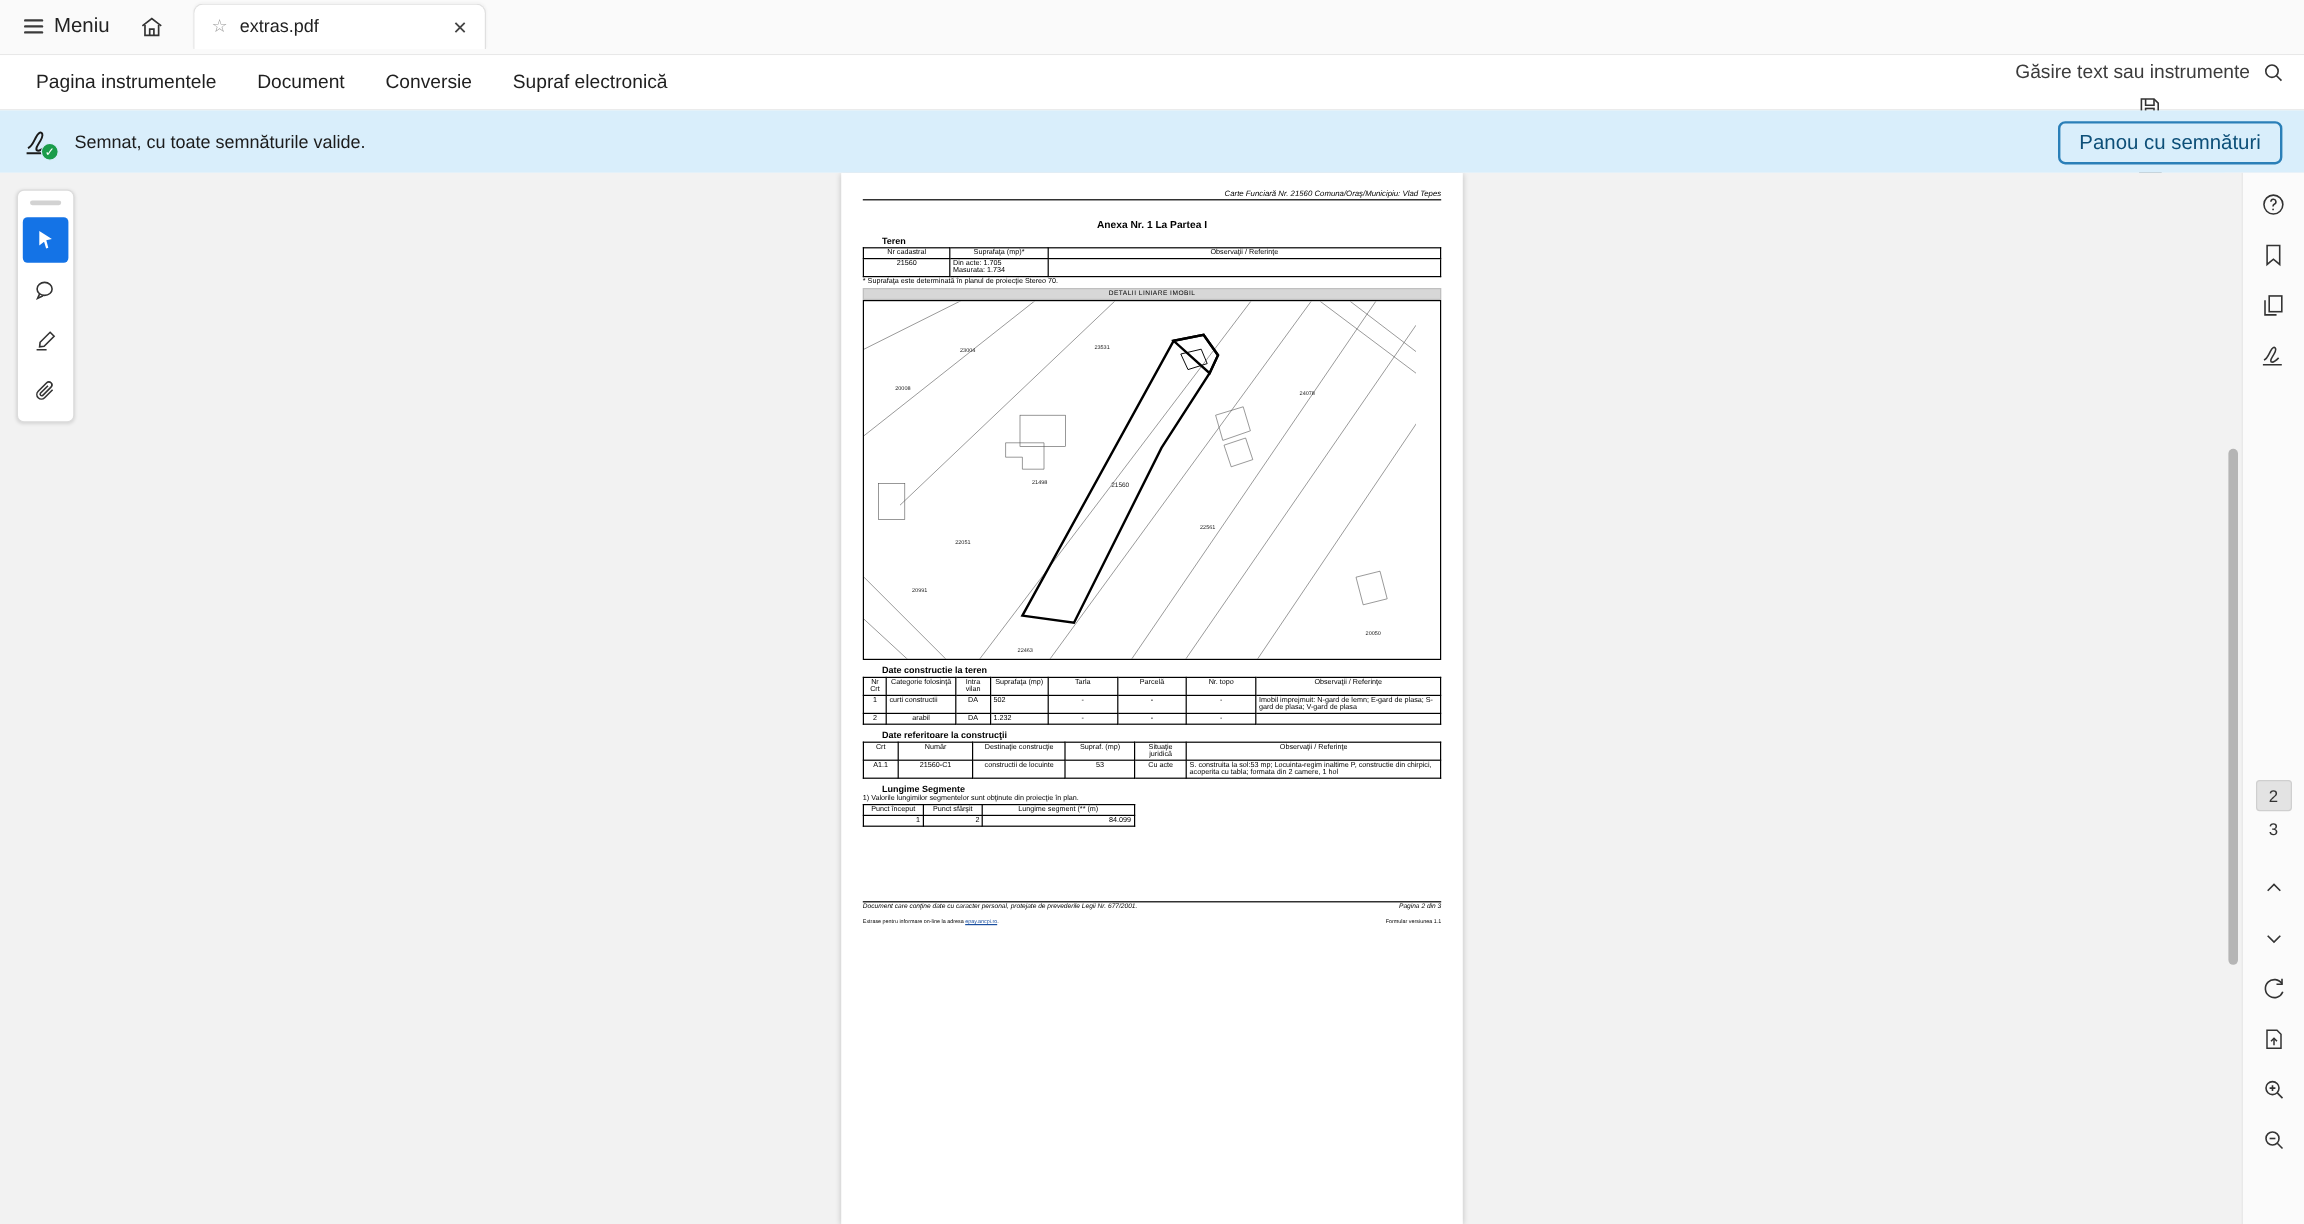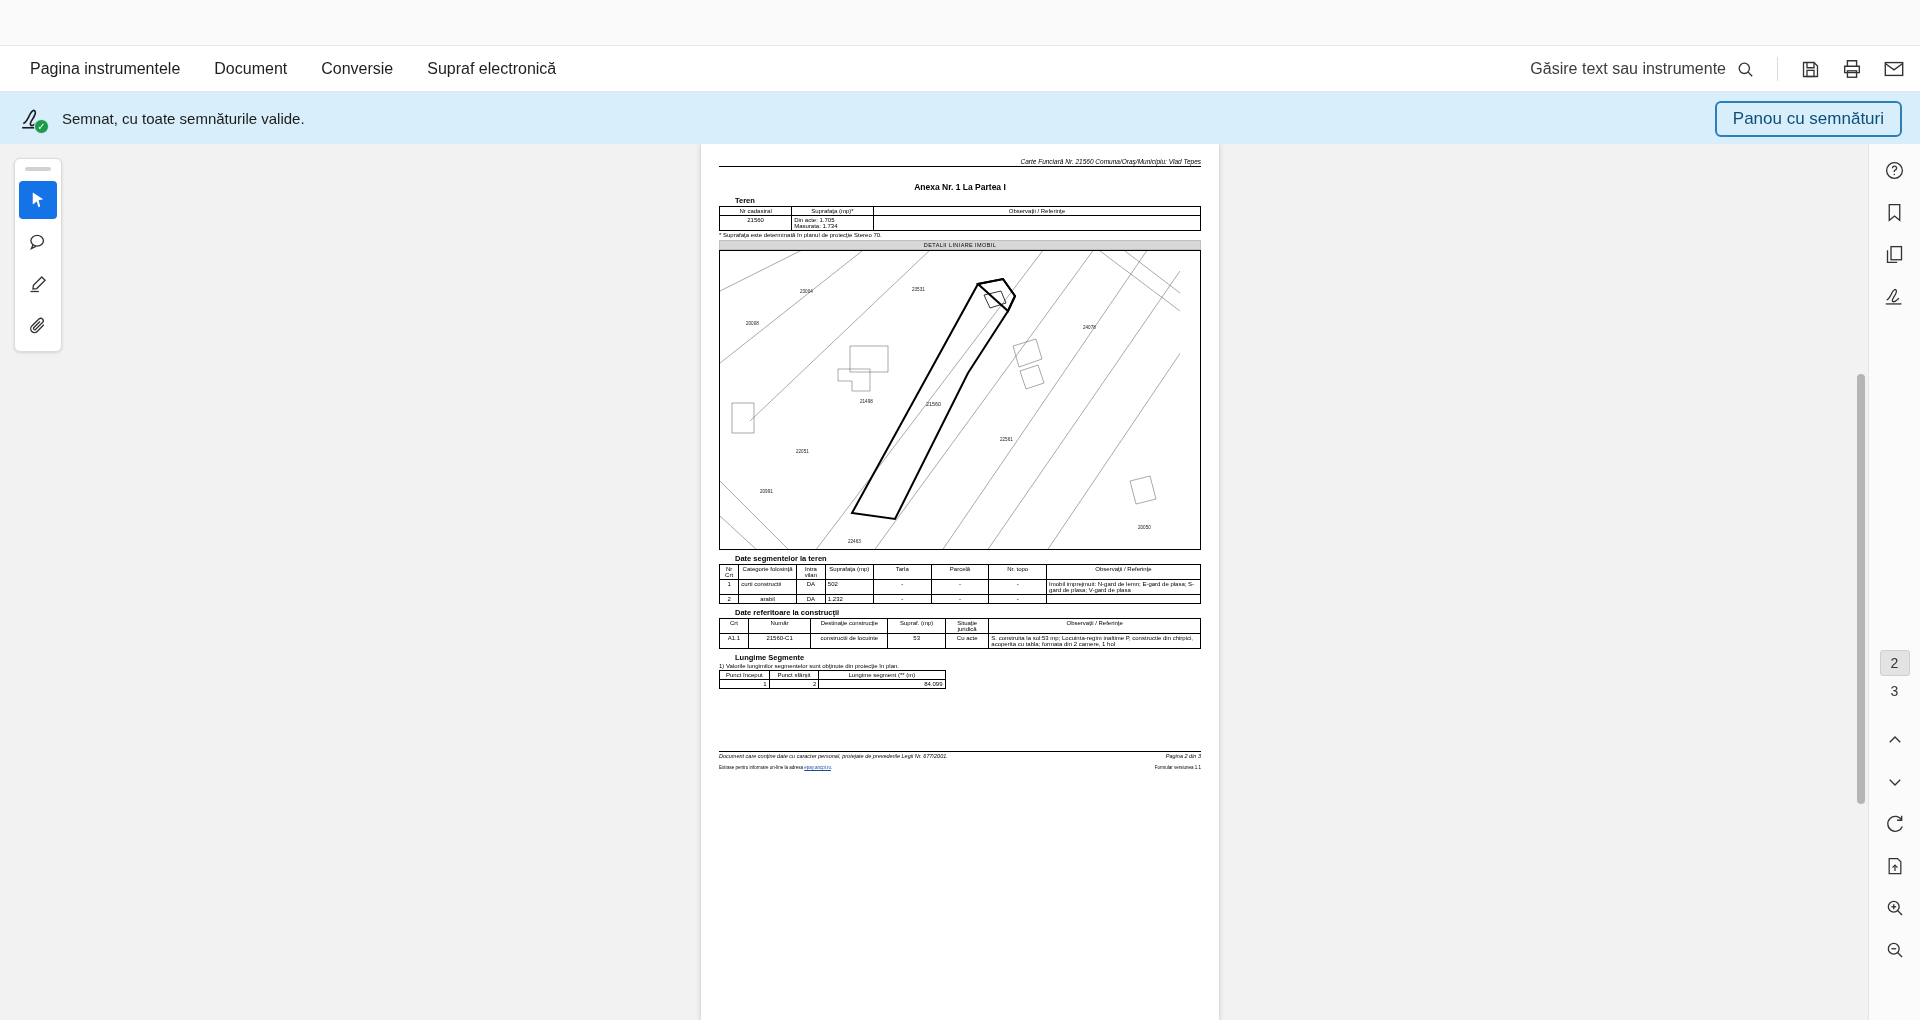--- a/index.html
+++ b/index.html
@@ -124,21 +124,21 @@
     border-radius: 4px;
     cursor: pointer;
     white-space: nowrap;
   }
   .tool-item:first-child { margin-left: 16px; }
 
   .toolbar-right {
     position: absolute;
     right: 0; top: 0; height: 46px;
     display: flex; align-items: center;
-    gap: 2px; padding-right: 6px;
+    gap: 2px; padding-right: 6px; flex-direction: column;
   }
   .search-wrap {
     display: flex; align-items: center; gap: 10px;
     padding: 5px 10px; border-radius: 4px; cursor: text;
   }
   .search-text { font-size: 16px; color: #3c3c3c; }
   .vdiv { width: 1px; height: 24px; background: #dcdcdc; margin: 0 10px; }
   .ticon {
     width: 40px; height: 40px;
     display: flex; align-items: center; justify-content: center;
@@ -327,20 +327,42 @@
     border-radius: 3px; cursor: pointer;
   }
   .rb-page.current { background: #e3e3e3; border: 1px solid #cfcfcf; }
   .rb-gap-lg { height: 330px; }
   .rb-gap { height: 12px; }
 </style>
 </head>
 <body>
 
 <div class="titlebar">
+  <div class="tb-left">
+    <div class="menu-btn">
+      <span class="hamburger">
+          <span></span>
+          <span></span>
+          <span></span>
+        </span>
+      <span>Meniu</span>
+    </div>
+    <div class="home-btn">
+      <svg width="21" height="21" viewBox="0 0 24 24" fill="none" stroke="#333" stroke-width="1.6">
+        <path d="M3 11l9-7 9 7"></path>
+          <path d="M5.5 10v10h13V10"></path>
+          <path d="M10 20v-6h4v6"></path>
+      </svg>
+    </div>
+    <div class="tab">
+      <span class="tab-star">☆</span>
+      <span class="tab-title">extras.pdf</span>
+      <span class="tab-close">✕</span>
+    </div>
+  </div>
 </div>
 
 <div class="toolbar">
   <div class="tool-item">Pagina instrumentele</div>
   <div class="tool-item">Document</div>
   <div class="tool-item">Conversie</div>
   <div class="tool-item">Supraf electronică</div>
 
   <div class="toolbar-right">
     <div class="search-wrap">
@@ -478,21 +500,21 @@
             <text x="206" y="155" font-size="5.4">21560</text>
             <text x="280" y="190">22561</text>
             <text x="76" y="202">22051</text>
             <text x="40" y="242">20991</text>
             <text x="128" y="292">22463</text>
             <text x="418" y="278">20050</text>
           </g>
         </svg>
       </div>
 
-      <div class="sec-label">Date segmentelor la teren</div>
+      <div class="sec-label">Date constructie la teren</div>
       <table class="doc">
         <tbody>
             <tr>
           <th style="width:4%">Nr Crt</th>
           <th style="width:12%">Categorie folosinţă</th>
           <th style="width:6%">Intra vilan</th>
           <th style="width:10%">Suprafaţa (mp)</th>
           <th style="width:12%">Tarla</th>
           <th style="width:12%">Parcelă</th>
           <th style="width:12%">Nr. topo</th>

